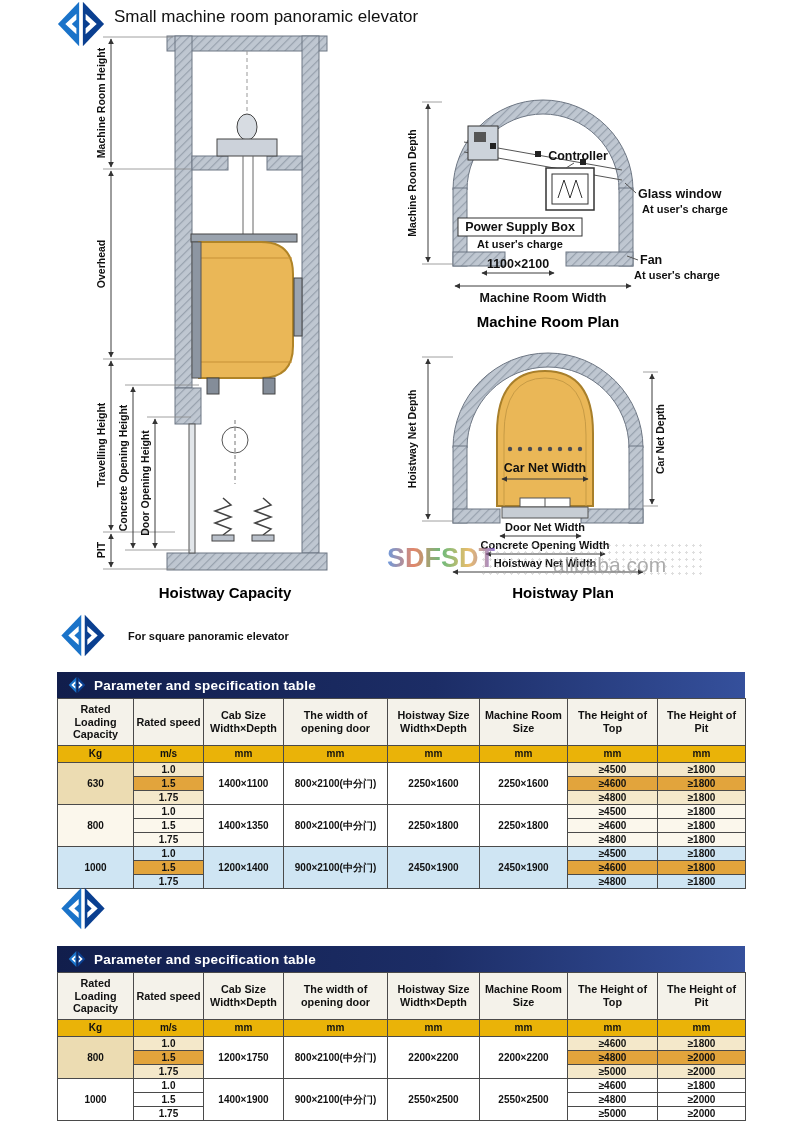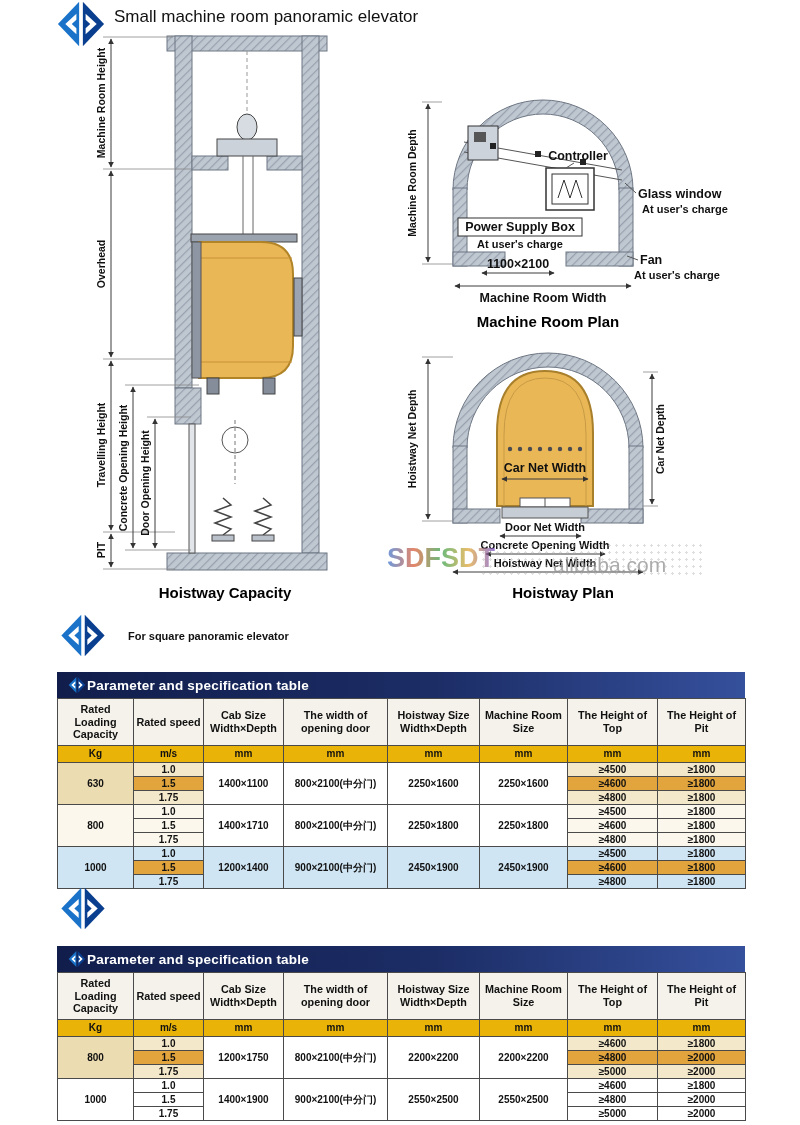--- a/index.html
+++ b/index.html
@@ -9,21 +9,21 @@
   .wall{fill:url(#hatch);stroke:#6d7683;stroke-width:1;}
   .dim{stroke:#3c3c3c;stroke-width:1;marker-start:url(#arr);marker-end:url(#arr);}
   .tick{stroke:#888;stroke-width:.8;}
   .thin{stroke:#555;stroke-width:1;fill:none;}
   .dlabel{font-size:10.5px;font-weight:bold;fill:#101010;}
   .dlabel2{font-size:12.5px;font-weight:bold;fill:#101010;}
   .note{font-size:11px;font-weight:bold;fill:#101010;}
   .caption{font-size:15px;font-weight:bold;text-align:center;color:#000;}
   .title{font-size:17px;font-weight:normal;}
   .heading{font-size:11px;font-weight:bold;}
-  .bar{width:688px;height:26px;display:flex;align-items:center;gap:0;padding-left:10px;box-sizing:border-box;background:linear-gradient(90deg,#111e4c 0%,#1c2d66 55%,#35509c 100%);}
+  .bar{width:688px;height:26px;display:flex;align-items:center;gap:7px;padding-left:10px;box-sizing:border-box;background:linear-gradient(90deg,#111e4c 0%,#1c2d66 55%,#35509c 100%);}
   .bar-title{color:#fff;font-size:13.5px;font-weight:bold;letter-spacing:.2px;}
   table.spec{border-collapse:collapse;width:688px;table-layout:fixed;background:#fff;}
   .spec th,.spec td{border:1px solid #4a4a4a;text-align:center;vertical-align:middle;overflow:hidden;}
   .spec th{font-size:10.8px;font-weight:bold;background:#f4f2ea;padding:1px;height:44px;line-height:1.2;}
   .spec td.unit{font-size:10px;font-weight:bold;background:#eab308;height:14px;line-height:12px;}
   .spec td.c{font-size:10px;font-weight:bold;height:13px;line-height:12px;padding:0;}
   .cream{background:#f4e8ca;}
   .cream-dk{background:#ecdcb2;}
   .orange{background:#e2a43c;}
   .blue{background:#cfe5f3;}
@@ -290,21 +290,21 @@
       <td class="c orange">≥1800</td>
     </tr>
     <tr>
       <td class="c cream">1.75</td>
       <td class="c cream">≥4800</td>
       <td class="c cream">≥1800</td>
     </tr>
     <tr>
       <td class="c faint" rowspan="3">800</td>
       <td class="c faint">1.0</td>
-      <td class="c" rowspan="3">1400×1710</td>
+      <td class="c" rowspan="3">1400×1350</td>
       <td class="c" rowspan="3">800×2100(中分门)</td>
       <td class="c" rowspan="3">2250×1800</td>
       <td class="c" rowspan="3">2250×1800</td>
       <td class="c faint">≥4500</td>
       <td class="c faint">≥1800</td>
     </tr>
     <tr>
       <td class="c faint">1.5</td>
       <td class="c faint">≥4600</td>
       <td class="c faint">≥1800</td>

